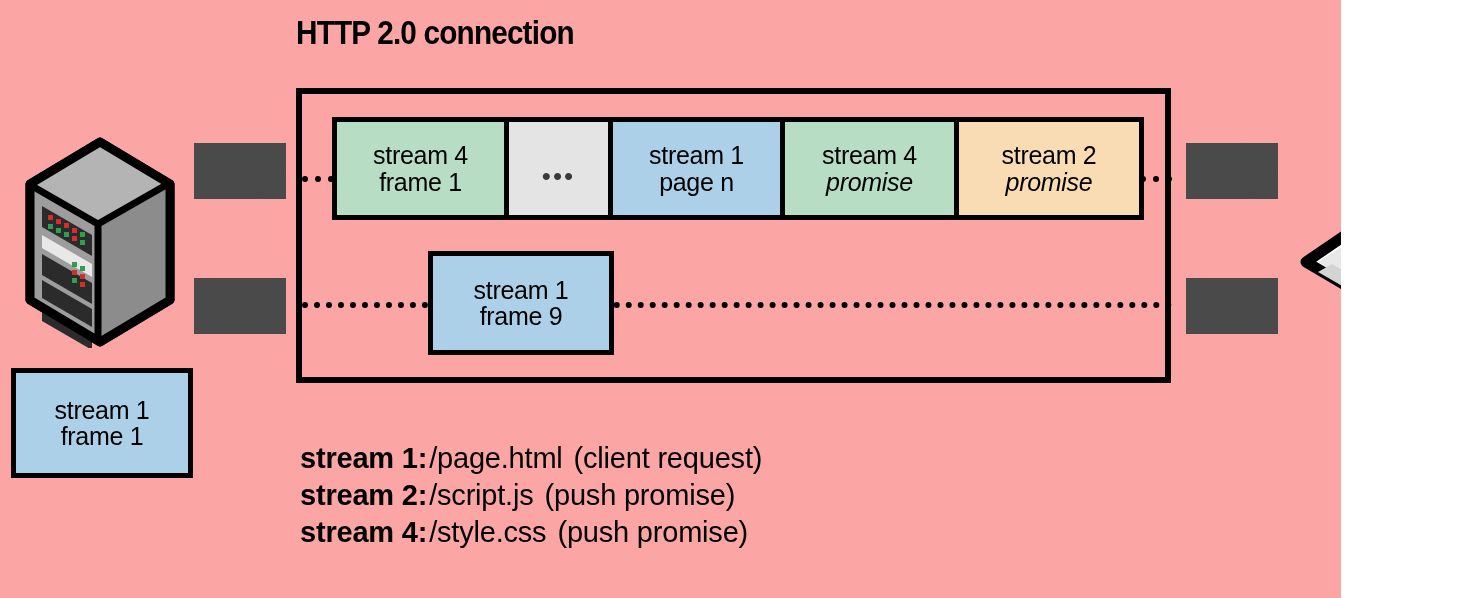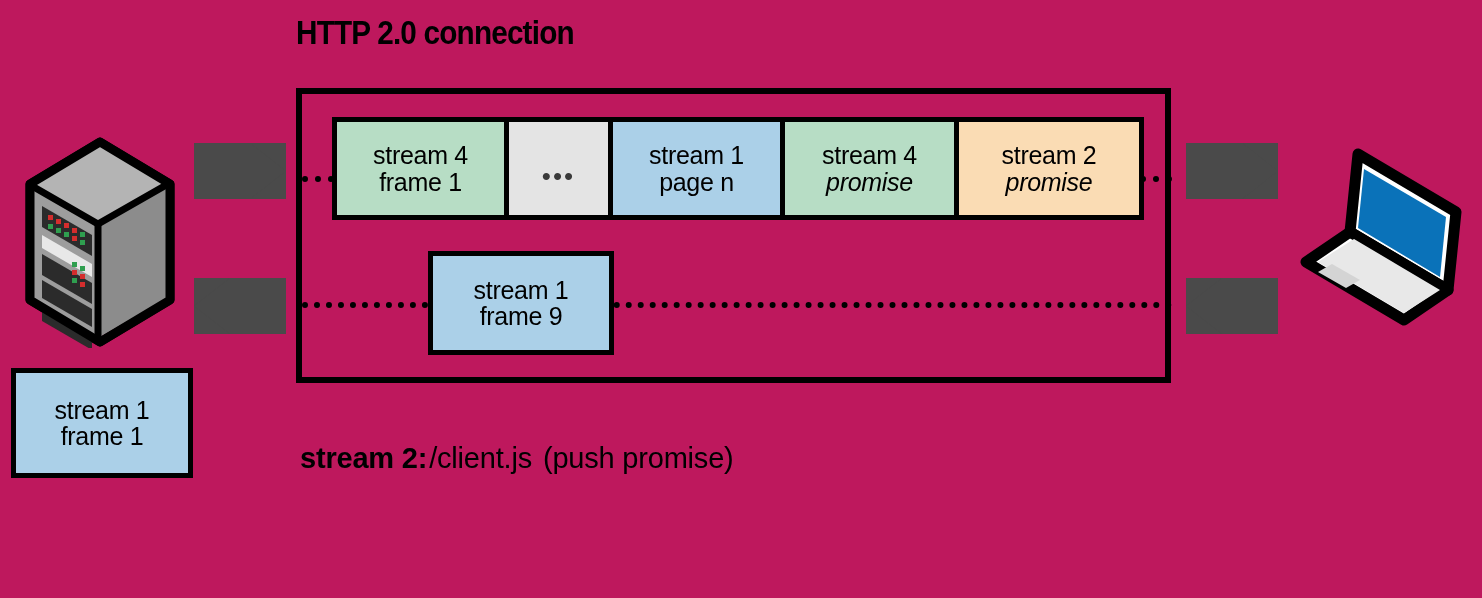--- a/index.html
+++ b/index.html
@@ -6,23 +6,23 @@
     margin: 0;
     padding: 0;
     background: #ffffff;
   }
   body {
     font-family: "Liberation Sans", sans-serif;
     -webkit-font-smoothing: antialiased;
   }
   #stage {
     position: relative;
-    width: 1482px;
+    width: 1341px;
     height: 598px;
-    background: #be185d;
+    background: #fca5a5;
     overflow: hidden;
   }
 
   
   .diagram-title {
     position: absolute;
     left: 296px;
     top: 14px;
     font-family: "Liberation Sans", sans-serif;
     font-weight: 700;
@@ -309,17 +309,23 @@
       <polygon points="52,94 150,152 106,182 8,124" fill="#ffffff" stroke="#000000" stroke-width="11" stroke-linejoin="round"></polygon>
 
       <polygon points="56,101 142,152 106,175 20,124" fill="#e8e8e8"></polygon>
 
       <polygon points="34,126 62,142 48,150 20,134" fill="#d4d4d4"></polygon>
     </svg>
   </div>
 
   <div class="legend">
     <div class="legend-line">
-      <span class="stream-name">stream 2</span><span class="sep">:</span><span class="path">/client.js</span><span class="note">(push promise)</span>
+      <span class="stream-name">stream 1</span><span class="sep">:</span><span class="path">/page.html</span><span class="note">(client request)</span>
+    </div>
+    <div class="legend-line">
+      <span class="stream-name">stream 2</span><span class="sep">:</span><span class="path">/script.js</span><span class="note">(push promise)</span>
+    </div>
+    <div class="legend-line">
+      <span class="stream-name">stream 4</span><span class="sep">:</span><span class="path">/style.css</span><span class="note">(push promise)</span>
     </div>
   </div>
 
 </div>
 
 </body></html>

